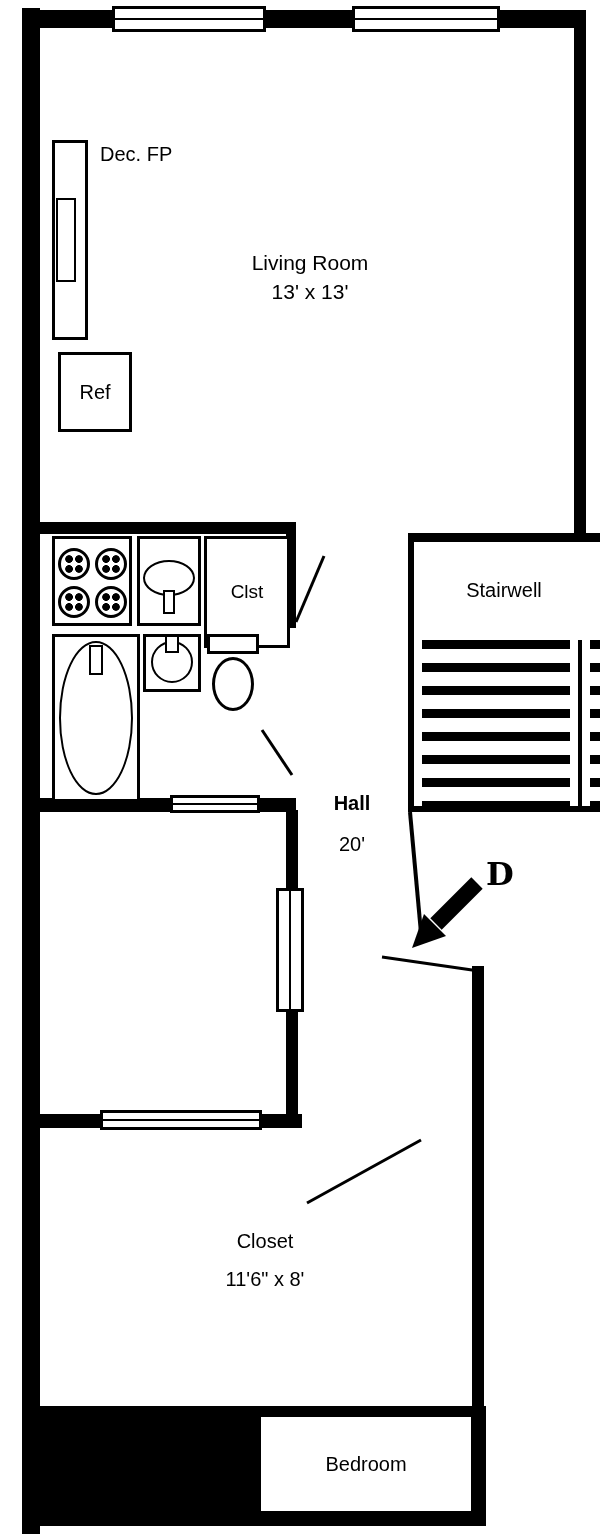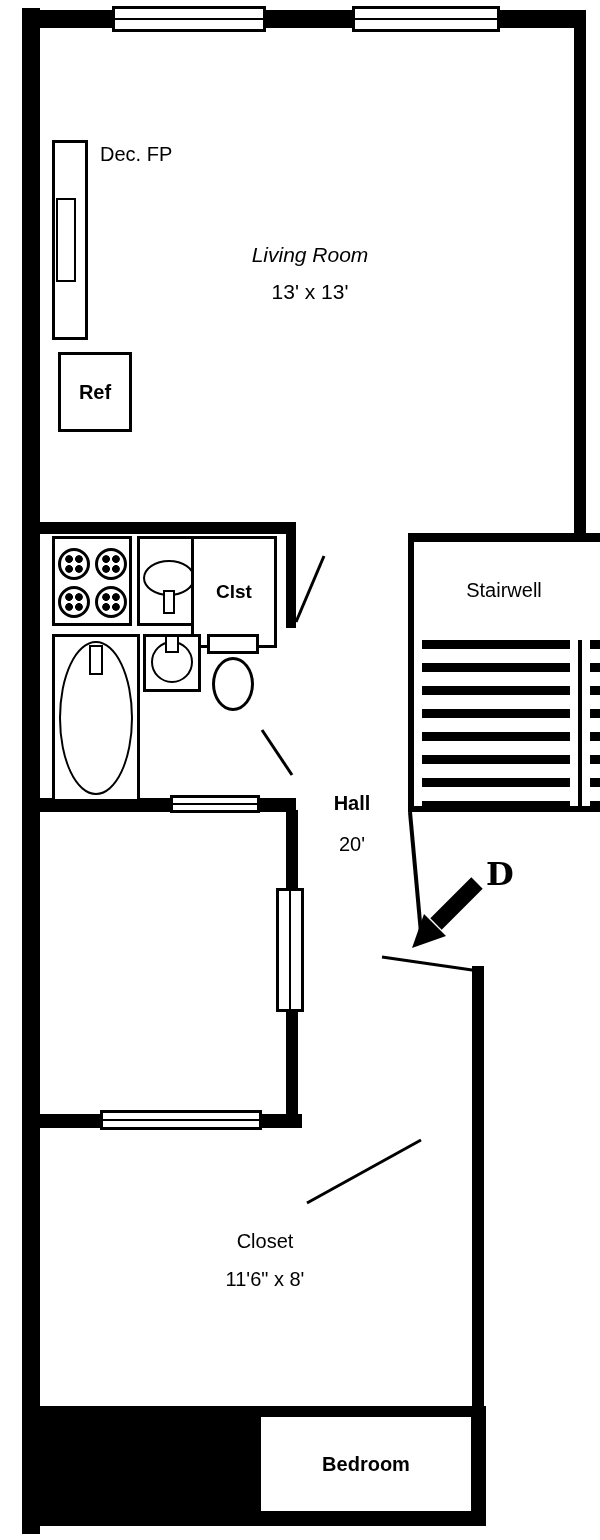--- a/index.html
+++ b/index.html
@@ -1,20 +1,20 @@
 <!DOCTYPE html>
 <html><head>
 <meta charset="utf-8">
 <style>
   html,body{margin:0;padding:0;background:#fff;}
   .canvas{position:relative;width:600px;height:1540px;background:#fff;overflow:hidden;
           font-family:"Liberation Sans",sans-serif;color:#000;}
   .a{position:absolute;box-sizing:border-box;}
   .wall{background:#000;}
-  .box{border:3px solid #000;background:#fff;font-weight:bold;}
+  .box{border:3px solid #000;background:#fff;}
   .thin{border-width:2px;}
   .round{border-radius:50%;}
   .center{display:flex;align-items:center;justify-content:center;text-align:center;}
   .lbl{white-space:nowrap;text-align:right;}
   .t19{font-size:19px;}
   .t20{font-size:20px;}
   .t21{font-size:21px;}
   .ctr{text-align:center;}
   .win{background:#fff;border:3px solid #000;z-index:5;}
   .bar-h{position:absolute;left:0;right:0;top:50%;height:2px;margin-top:-1px;background:#000;}
@@ -72,21 +72,21 @@
   <div class="a box" style="left:52px;top:536px;width:80px;height:90px;"></div>
   <div class="a burner" style="left:58px;top:548px;"></div>
   <div class="a burner" style="left:95px;top:548px;"></div>
   <div class="a burner" style="left:58px;top:586px;"></div>
   <div class="a burner" style="left:95px;top:586px;"></div>
 
   <div class="a box" style="left:137px;top:536px;width:64px;height:90px;"></div>
   <div class="a box thin round" style="left:143px;top:560px;width:52px;height:36px;"></div>
   <div class="a box thin" style="left:163px;top:590px;width:12px;height:24px;"></div>
 
-  <div class="a box center t19" style="left:191px;top:536px;width:86px;height:112px;align-items:center;">
+  <div class="a box center t19" style="left:204px;top:536px;width:86px;height:112px;align-items:center;">
     <span>Clst</span>
   </div>
 
   <div class="a box" style="left:52px;top:634px;width:88px;height:168px;"></div>
   <div class="a box thin round" style="left:59px;top:641px;width:74px;height:154px;"></div>
   <div class="a box thin" style="left:89px;top:645px;width:14px;height:30px;"></div>
 
   <div class="a box" style="left:143px;top:634px;width:58px;height:58px;"></div>
   <div class="a box thin round" style="left:151px;top:641px;width:42px;height:42px;"></div>
   <div class="a box thin" style="left:165px;top:635px;width:14px;height:18px;"></div>
@@ -112,21 +112,21 @@
     <line x1="262" y1="730" x2="292" y2="775" stroke="#000" stroke-width="3"></line>
     <line x1="410" y1="812" x2="421" y2="933" stroke="#000" stroke-width="4"></line>
     <line x1="382" y1="957" x2="479" y2="971" stroke="#000" stroke-width="3"></line>
     <line x1="307" y1="1203" x2="421" y2="1140" stroke="#000" stroke-width="3"></line>
     <line x1="477" y1="883" x2="436" y2="924" stroke="#000" stroke-width="16"></line>
     <polygon points="412,948 424,914 446,936" fill="#000"></polygon>
   </svg>
 
   <div class="a lbl t20" style="left:100px;top:143px;">Dec. FP</div>
 
-  <div class="a ctr t21" style="left:225px;top:243px;width:170px;font-style:italic;">Living Room</div>
+  <div class="a ctr t21" style="left:225px;top:251px;width:170px;">Living Room</div>
   <div class="a ctr t21" style="left:225px;top:280px;width:170px;">13' x 13'</div>
 
   <div class="a ctr t20" style="left:312px;top:792px;width:80px;font-weight:bold;">Hall</div>
   <div class="a ctr t20" style="left:312px;top:833px;width:80px;">20'</div>
 
   <div class="a lbl dmark" style="left:486px;top:855px;">D</div>
 
   <div class="a ctr t20" style="left:175px;top:1230px;width:180px;">Closet</div>
   <div class="a ctr t20" style="left:175px;top:1268px;width:180px;">11'6" x 8'</div>
 

